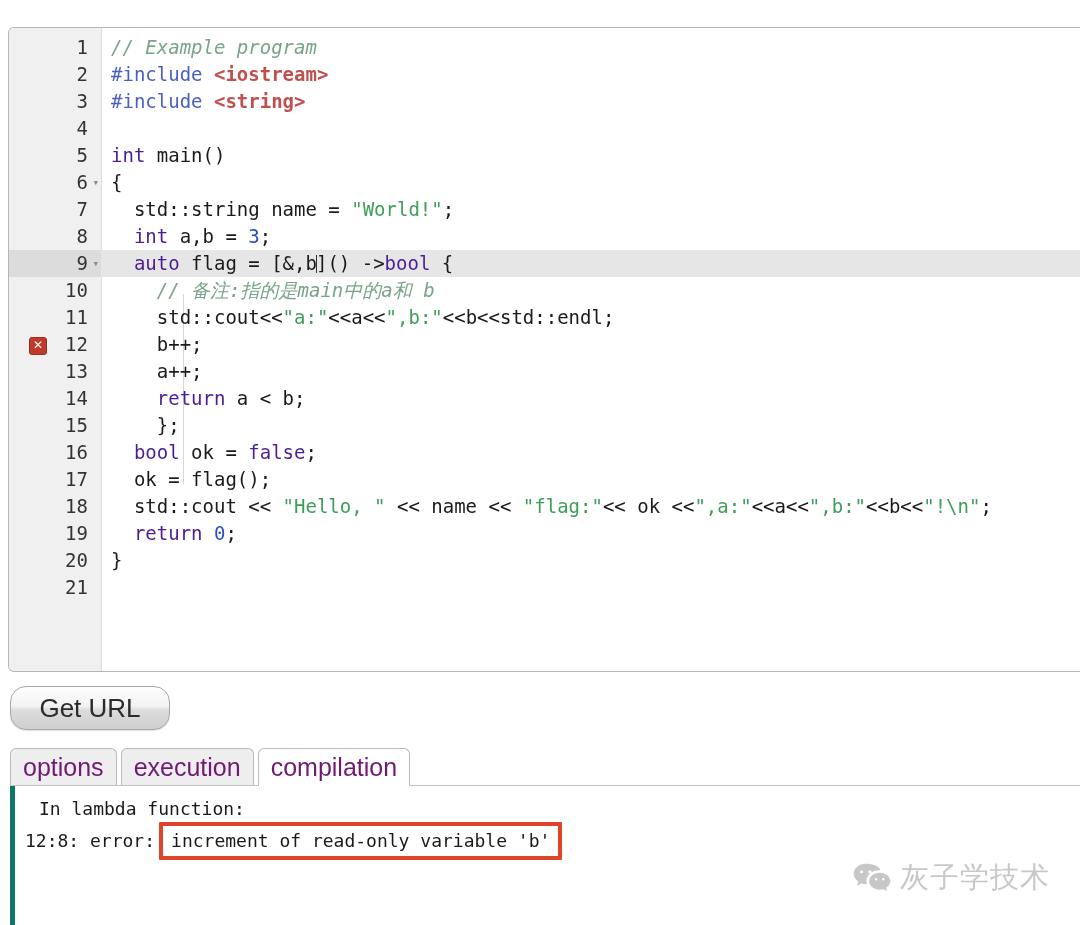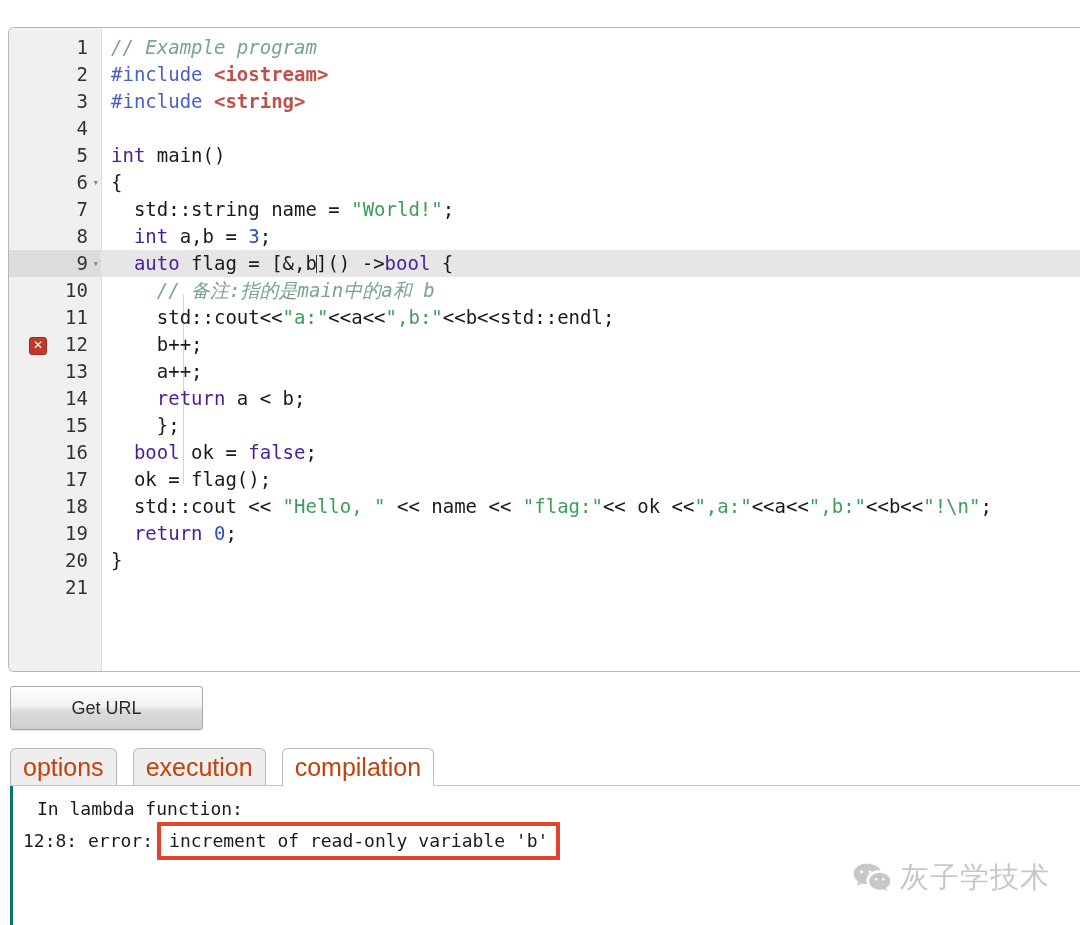--- a/index.html
+++ b/index.html
@@ -126,27 +126,27 @@
     left: 174px;
     top: 0;
     bottom: 0;
   }
 
   
   .geturl-btn {
     position: absolute;
     left: 10px;
     top: 686px;
-    width: 193px;
+    width: 160px;
     height: 44px;
     border: 1px solid #a8a8a8;
-    border-radius: 3px;
+    border-radius: 16px;
     background: linear-gradient(to bottom, #fdfdfd 0%, #f3f3f3 45%, #dcdcdc 55%, #cfcfcf 100%);
     font-family: "Liberation Sans", sans-serif;
-    font-size: 18px;
+    font-size: 26px;
     color: #2b2b2b;
     display: flex;
     align-items: center;
     justify-content: center;
     box-sizing: border-box;
     cursor: pointer;
     box-shadow: 0 1px 1px rgba(0,0,0,0.12);
   }
 
   
@@ -161,26 +161,26 @@
     border-bottom: 1px solid #c4c4c4;
     box-sizing: border-box;
   }
   .tab {
     height: 37px;
     padding: 17px 12px;
     display: flex;
     align-items: center;
     font-family: "Liberation Sans", sans-serif;
     font-size: 25px;
-    color: #c2410c;
+    color: #701a75;
     background: #eeeeee;
     border: 1px solid #b9b9b9;
     border-bottom: none;
     border-radius: 6px 6px 0 0;
-    margin-right: 16px;
+    margin-right: 4px;
     box-sizing: border-box;
     cursor: pointer;
     position: relative;
   }
   .tab.active {
     background: #ffffff;
     border-color: #b9b9b9;
     z-index: 2;
   }
   .tab.active::after {
@@ -193,21 +193,21 @@
   }
 
   
   .output-panel {
     position: absolute;
     left: 10px;
     top: 786px;
     width: 850px;
     height: 139px;
     background: #ffffff;
-    border-left: 3px solid #0f766e;
+    border-left: 5px solid #0f766e;
     box-sizing: border-box;
     padding: 10px 0 0 10px;
     overflow: hidden;
   }
   .out-line {
     font-family: "DejaVu Sans Mono", "Liberation Mono", monospace;
     font-size: 18px;
     color: #1a1a1a;
     line-height: 26px;
     white-space: pre;

